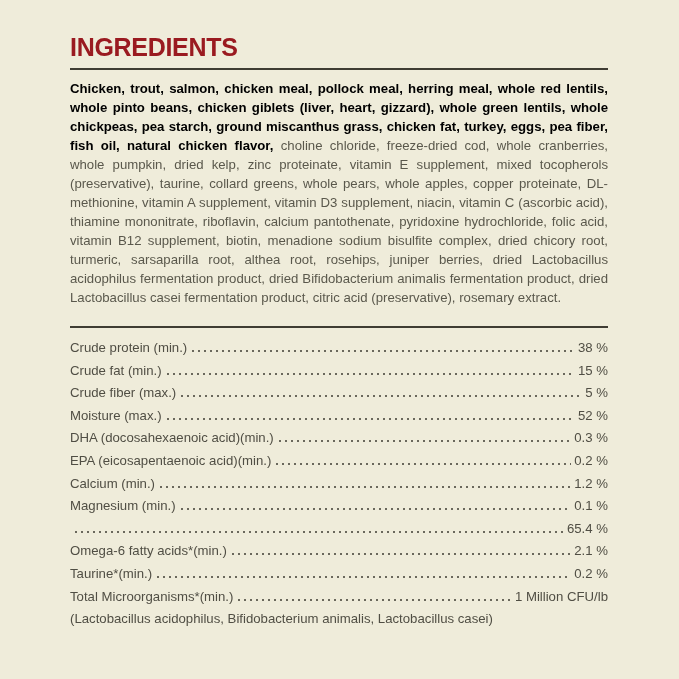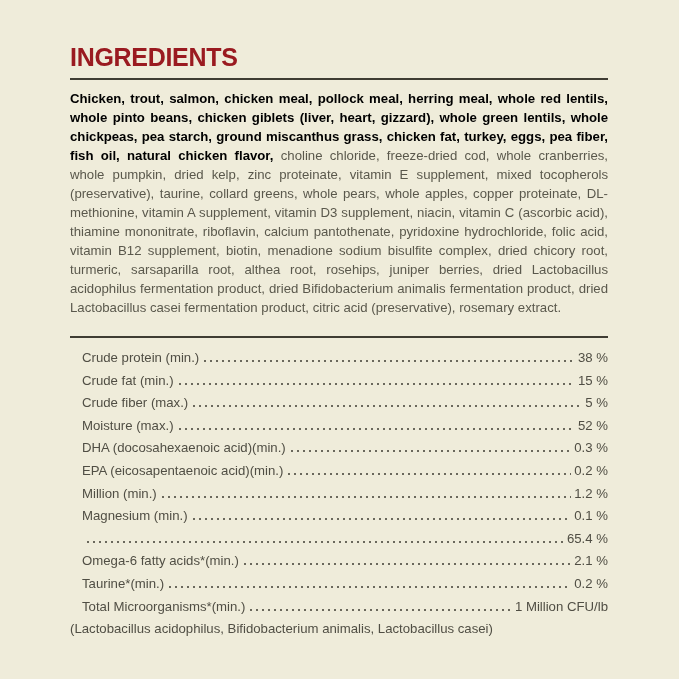--- a/index.html
+++ b/index.html
@@ -5,21 +5,21 @@
   * { box-sizing: border-box; margin: 0; padding: 0; }
   html, body { width: 679px; height: 679px; }
   body {
     background: #efecda;
     font-family: "Liberation Sans", sans-serif;
     overflow: hidden;
   }
   .page {
     width: 679px;
     height: 479px;
-    padding: 44px 71px 0 70px;
+    padding: 34px 71px 0 70px;
   }
   .section-title {
     color: #9a1a20;
     font-size: 25px;
     font-weight: bold;
     letter-spacing: -0.3px;
     line-height: 26px;
     margin-bottom: 8px;
   }
   .rule {
@@ -39,21 +39,20 @@
     color: #000000;
   }
   .ga-table { margin-top: 3px; }
   .ga-row {
     display: flex;
     align-items: baseline;
     line-height: 22.6px;
     height: 22.6px;
     font-size: 13.2px;
     color: #504e44;
-    margin-left: 12px;
   }
   .ga-label { white-space: nowrap; }
   .ga-dots {
     flex: 1;
     height: 2px;
     margin: 0 3px;
     background-image: radial-gradient(circle, #6a685c 1px, transparent 1.3px);
     background-size: 6px 2px;
     background-repeat: repeat-x;
     background-position: left bottom;
@@ -111,21 +110,21 @@
     <span class="ga-value">0.3 %</span>
   </div>
 
   <div class="ga-row">
     <span class="ga-label">EPA (eicosapentaenoic acid)(min.)</span>
     <span class="ga-dots"></span>
     <span class="ga-value">0.2 %</span>
   </div>
 
   <div class="ga-row">
-    <span class="ga-label">Million (min.)</span>
+    <span class="ga-label">Calcium (min.)</span>
     <span class="ga-dots"></span>
     <span class="ga-value">1.2 %</span>
   </div>
 
 
   <div class="ga-row">
     <span class="ga-label">Magnesium (min.)</span>
     <span class="ga-dots"></span>
     <span class="ga-value">0.1 %</span>
   </div>

